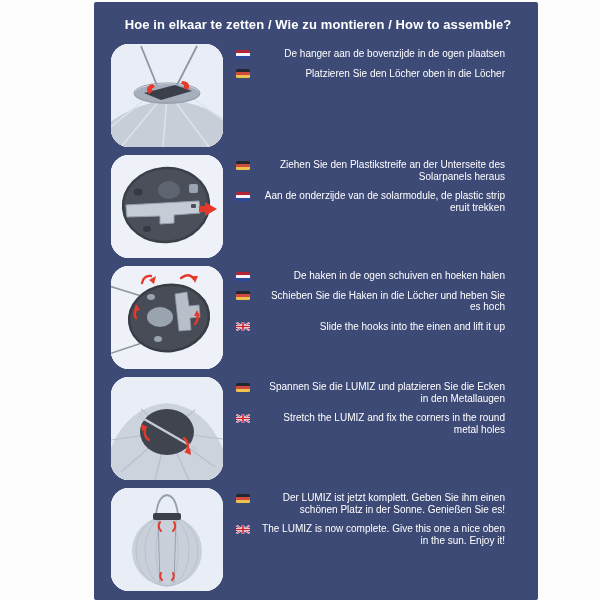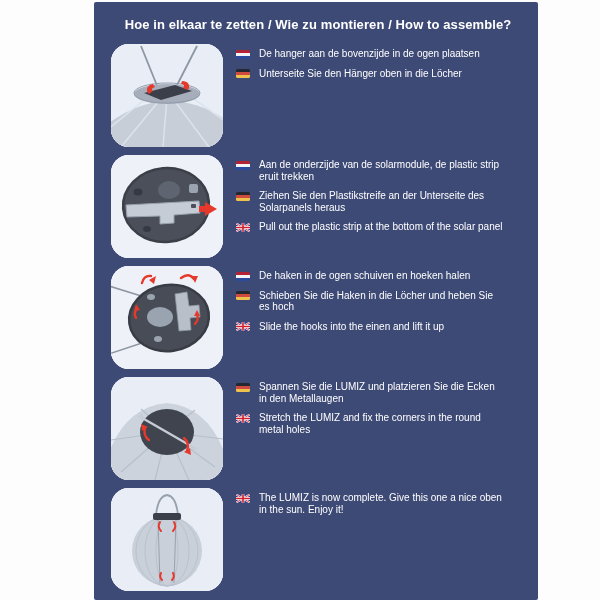--- a/index.html
+++ b/index.html
@@ -10,21 +10,21 @@
   }
   .card {
     position:absolute; left:94px; top:2px; width:444px; height:598px;
     background:#3e4a76; border-radius:2px; box-sizing:border-box;
     padding:15px 13px 0 17px;
   }
   .title {
     color:#ffffff; font-weight:bold; font-size:13px; text-align:center;
     letter-spacing:0.1px; margin-bottom:12px; white-space:nowrap;
   }
-  .steps { display:flex; flex-direction:column; gap:8px; }
+  .steps { display:flex; flex-direction:column; gap:8px;text-align:right; }
   .step { display:flex; gap:13px; height:103px; }
   .illus {
     width:112px; height:103px; border-radius:18px; overflow:hidden; flex:none;
     background:#e9eef6; box-shadow: inset 0 0 0 2px rgba(255,255,255,0.85);
   }
   .illus svg { display:block; width:112px; height:103px; }
   .texts { display:flex; flex-direction:column; gap:8px; padding-top:4px; }
   .instr { display:flex; gap:9px; align-items:flex-start; }
   .flag { width:14px; height:9px; border-radius:1.5px; flex:none; margin-top:1.5px; overflow:hidden; }
   .flag.nl { background:linear-gradient(to bottom,#b32235 0 33%,#f2f4f6 33% 66%,#2a4b9b 66% 100%); }
@@ -65,21 +65,21 @@
             </g>
           </svg>
         </div>
         <div class="texts">
           <div class="instr">
             <span class="flag nl"></span>
             <span class="instr-text">De hanger aan de bovenzijde in de ogen plaatsen</span>
           </div>
           <div class="instr">
             <span class="flag de"></span>
-            <span class="instr-text">Unterseite Sie den Hänger oben in die Löcher</span>
+            <span class="instr-text">Platzieren Sie den Löcher oben in die Löcher</span>
           </div>
         </div>
       </section>
 
       <section class="step">
         <div class="illus">
           <svg viewBox="0 0 112 103">
             <rect width="112" height="103" fill="#eef2f8"></rect>
             <g transform="rotate(-5 55 50)">
               <ellipse cx="55" cy="50" rx="43" ry="37" fill="#4a4f59"></ellipse>
@@ -89,38 +89,26 @@
             <ellipse cx="27" cy="37" rx="4.5" ry="3.5" fill="#353a42"></ellipse>
             <rect x="78" y="29" width="9" height="9" rx="2" fill="#9aa3b0"></rect>
             <ellipse cx="36" cy="74" rx="4" ry="3" fill="#353a42"></ellipse>
             <path d="M15,50 L88,46 L89,58 L63,60 L63,68 L49,69 L49,61 L16,62 Z" fill="#c6ccd5" stroke="#98a1ae" stroke-width="1"></path>
             <rect x="80" y="49" width="5" height="4" rx="1" fill="#4a4f59"></rect>
             <path d="M88,51 h6 v-4 l12,7 -12,7 v-4 h-6 z" fill="#e6392c"></path>
           </svg>
         </div>
         <div class="texts">
           <div class="instr">
+            <span class="flag de"></span>
+            <span class="instr-text">Ziehen Sie den Plastikstreife an der Unterseite des Solarpanels heraus</span>
+          </div>
+          <div class="instr">
             <span class="flag nl"></span>
             <span class="instr-text">Aan de onderzijde van de solarmodule, de plastic strip eruit trekken</span>
-          </div>
-          <div class="instr">
-            <span class="flag de"></span>
-            <span class="instr-text">Ziehen Sie den Plastikstreife an der Unterseite des Solarpanels heraus</span>
-          </div>
-          <div class="instr">
-            <span class="flag uk">
-                <svg viewBox="0 0 60 36">
-                  <rect width="60" height="36" fill="#2b3f8c"></rect>
-                  <path d="M0,0 L60,36 M60,0 L0,36" stroke="#fff" stroke-width="8"></path>
-                  <path d="M0,0 L60,36 M60,0 L0,36" stroke="#d0202e" stroke-width="3.5"></path>
-                  <path d="M30,0 V36 M0,18 H60" stroke="#fff" stroke-width="12"></path>
-                  <path d="M30,0 V36 M0,18 H60" stroke="#d0202e" stroke-width="7"></path>
-                </svg>
-              </span>
-            <span class="instr-text">Pull out the plastic strip at the bottom of the solar panel</span>
           </div>
         </div>
       </section>
 
       <section class="step">
         <div class="illus">
           <svg viewBox="0 0 112 103">
             <rect width="112" height="103" fill="#eef2f8"></rect>
             <path d="M40,33 L-2,20" stroke="#8d96a3" stroke-width="1.5" fill="none"></path>
             <path d="M46,72 L-2,88" stroke="#8d96a3" stroke-width="1.5" fill="none"></path>
@@ -236,20 +224,24 @@
             <g stroke="#e6392c" stroke-width="2" fill="none" stroke-linecap="round">
               <path d="M49,34 q-3,5 1,9"></path>
               <path d="M63,34 q3,5 -1,9"></path>
               <path d="M50,85 q-2,4 1,7"></path>
               <path d="M62,85 q2,4 -1,7"></path>
             </g>
           </svg>
         </div>
         <div class="texts">
           <div class="instr">
+            <span class="flag de"></span>
+            <span class="instr-text">Der LUMIZ ist jetzt komplett. Geben Sie ihm einen schönen Platz in der Sonne. Genießen Sie es!</span>
+          </div>
+          <div class="instr">
             <span class="flag uk">
                 <svg viewBox="0 0 60 36">
                   <rect width="60" height="36" fill="#2b3f8c"></rect>
                   <path d="M0,0 L60,36 M60,0 L0,36" stroke="#fff" stroke-width="8"></path>
                   <path d="M0,0 L60,36 M60,0 L0,36" stroke="#d0202e" stroke-width="3.5"></path>
                   <path d="M30,0 V36 M0,18 H60" stroke="#fff" stroke-width="12"></path>
                   <path d="M30,0 V36 M0,18 H60" stroke="#d0202e" stroke-width="7"></path>
                 </svg>
               </span>
             <span class="instr-text">The LUMIZ is now complete. Give this one a nice oben in the sun. Enjoy it!</span>

